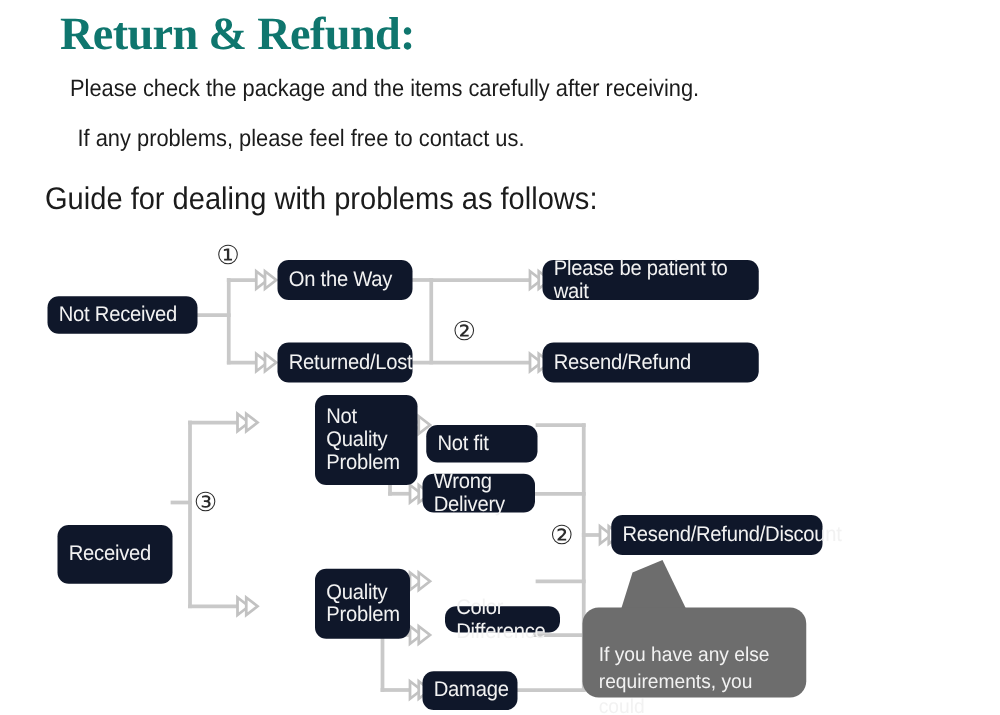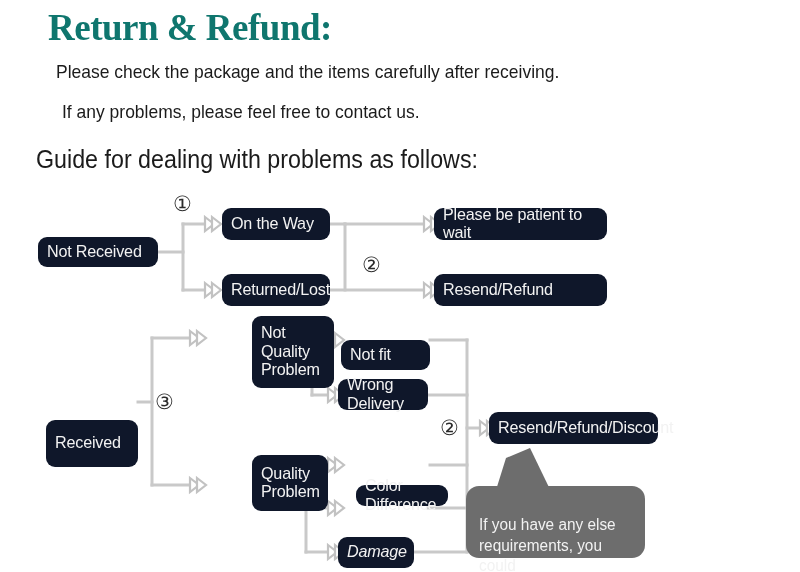--- a/index.html
+++ b/index.html
@@ -177,21 +177,21 @@
 
     <div class="node" style="left:341px;top:135px;width:89px;height:30px;margin-top:15px;">
       <span>Not fit</span>
     </div>
     <div class="node" style="left:338px;top:189px;width:90px;height:31px;">
       <span>Wrong Delivery</span>
     </div>
     <div class="node" style="left:356px;top:259px;width:92px;height:21px;margin-top:36px;">
       <span>Color Difference</span>
     </div>
-    <div class="node" style="left:338px;top:347px;width:76px;height:31px;font-style:italic;">
+    <div class="node" style="left:338px;top:347px;width:76px;height:31px;">
       <span>Damage</span>
     </div>
 
     <div class="node" style="left:489px;top:222px;width:169px;height:32px;">
       <span>Resend/Refund/Discount</span>
     </div>
 
     <div class="bubble" style="left:466px;top:296px;width:179px;height:72px;">
       <span>If you have any else
 requirements, you could

